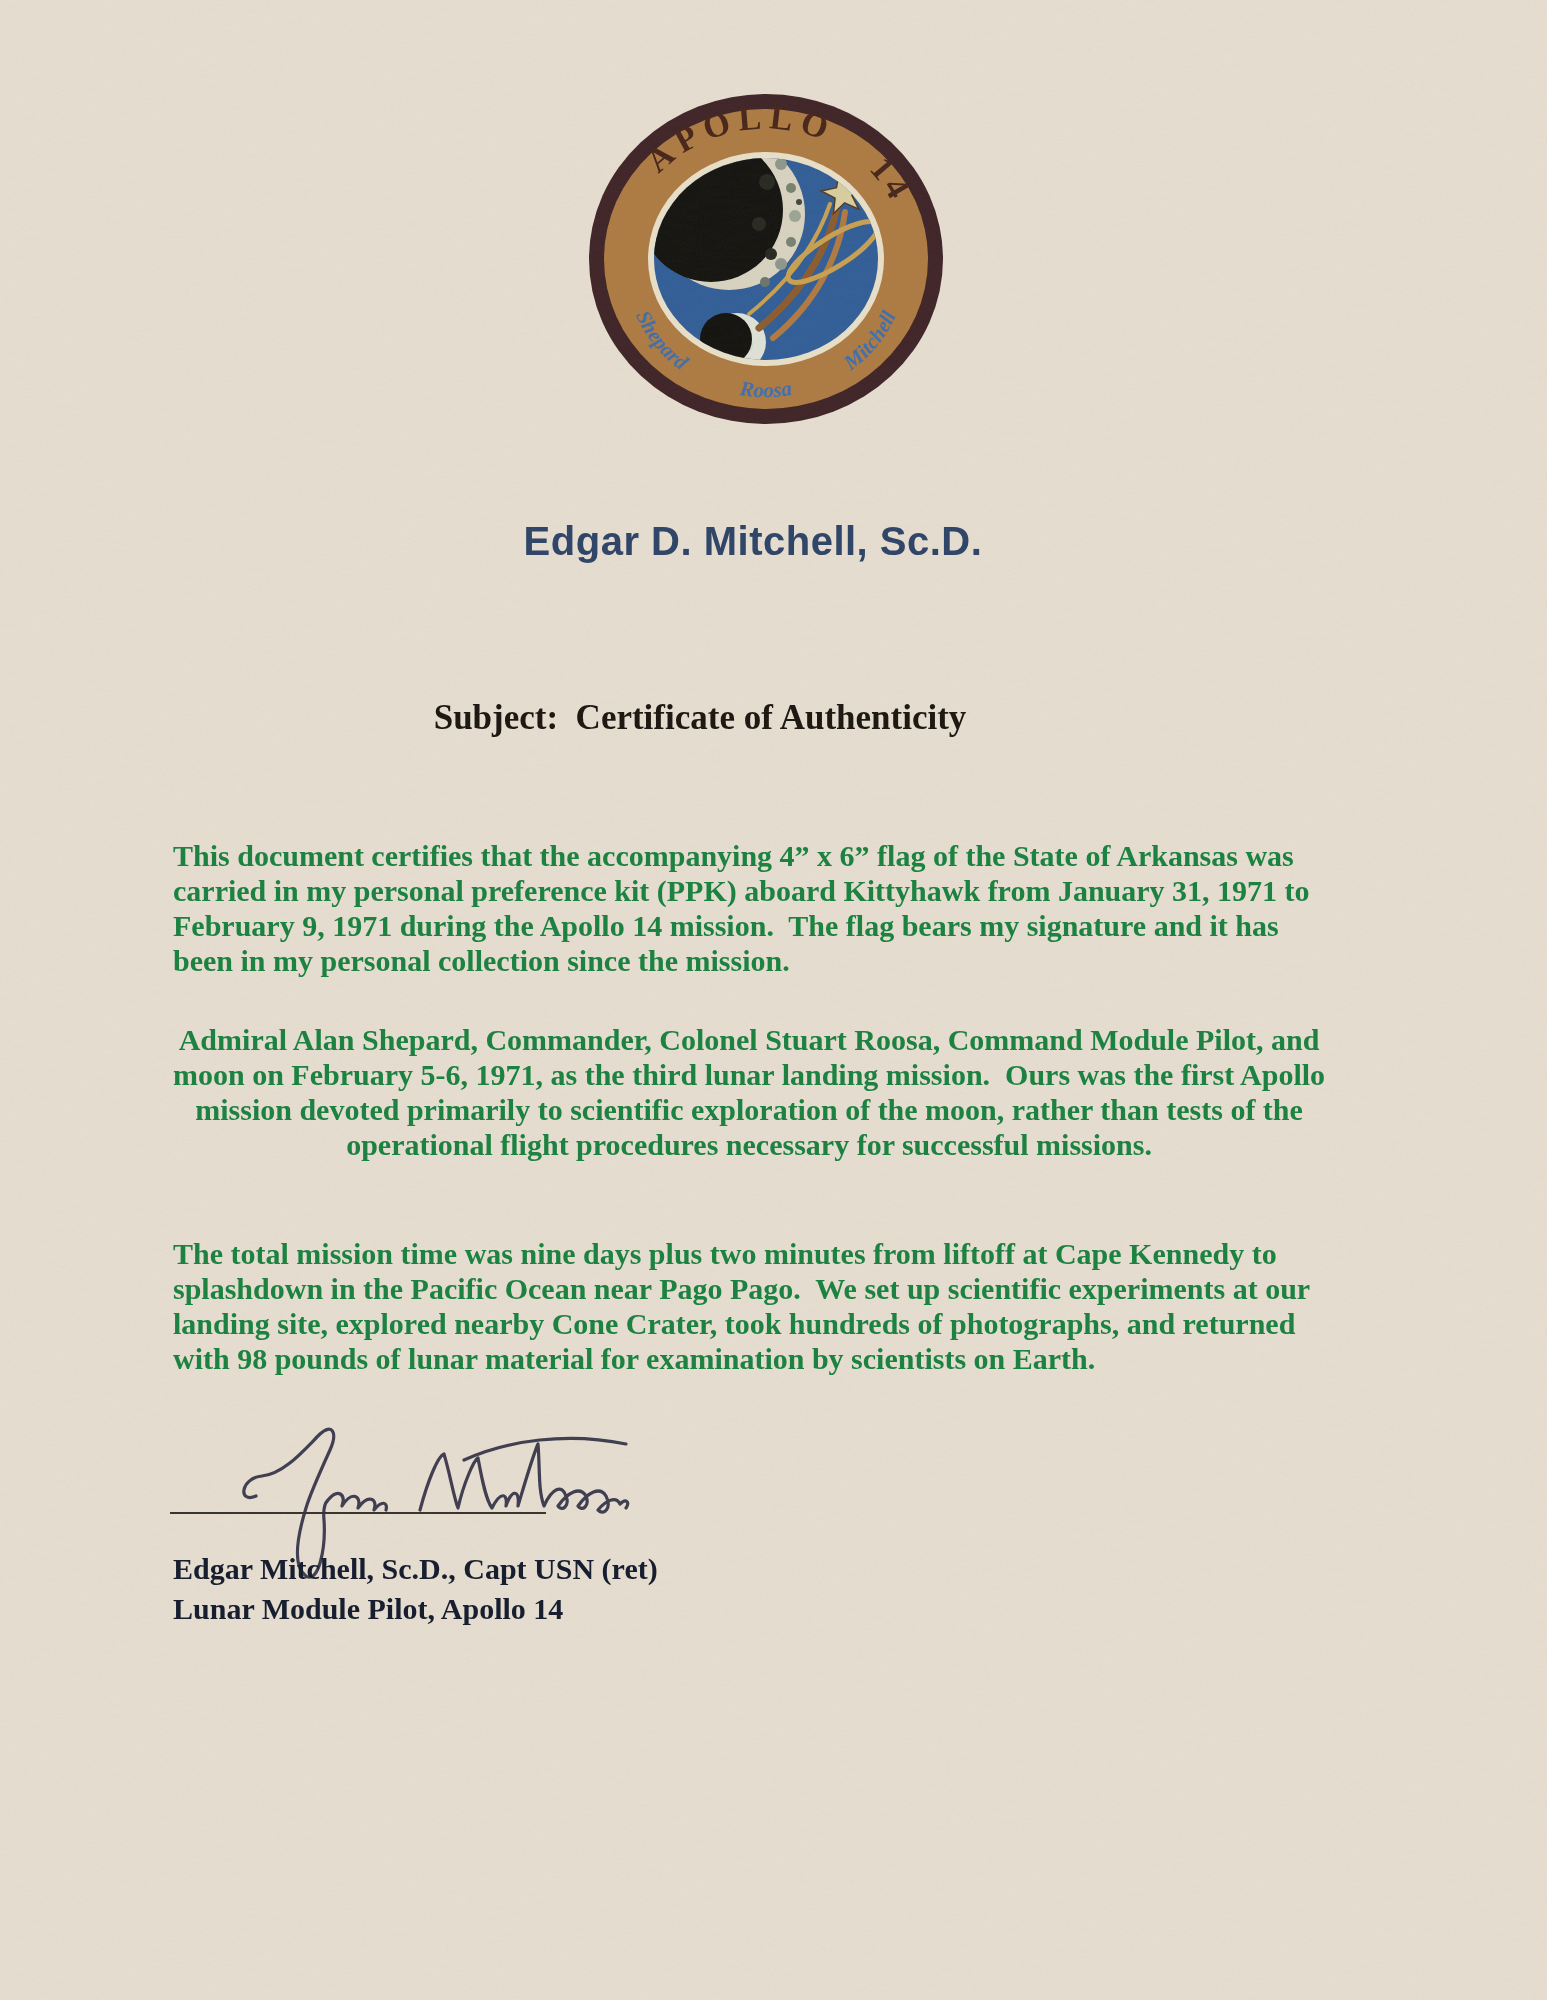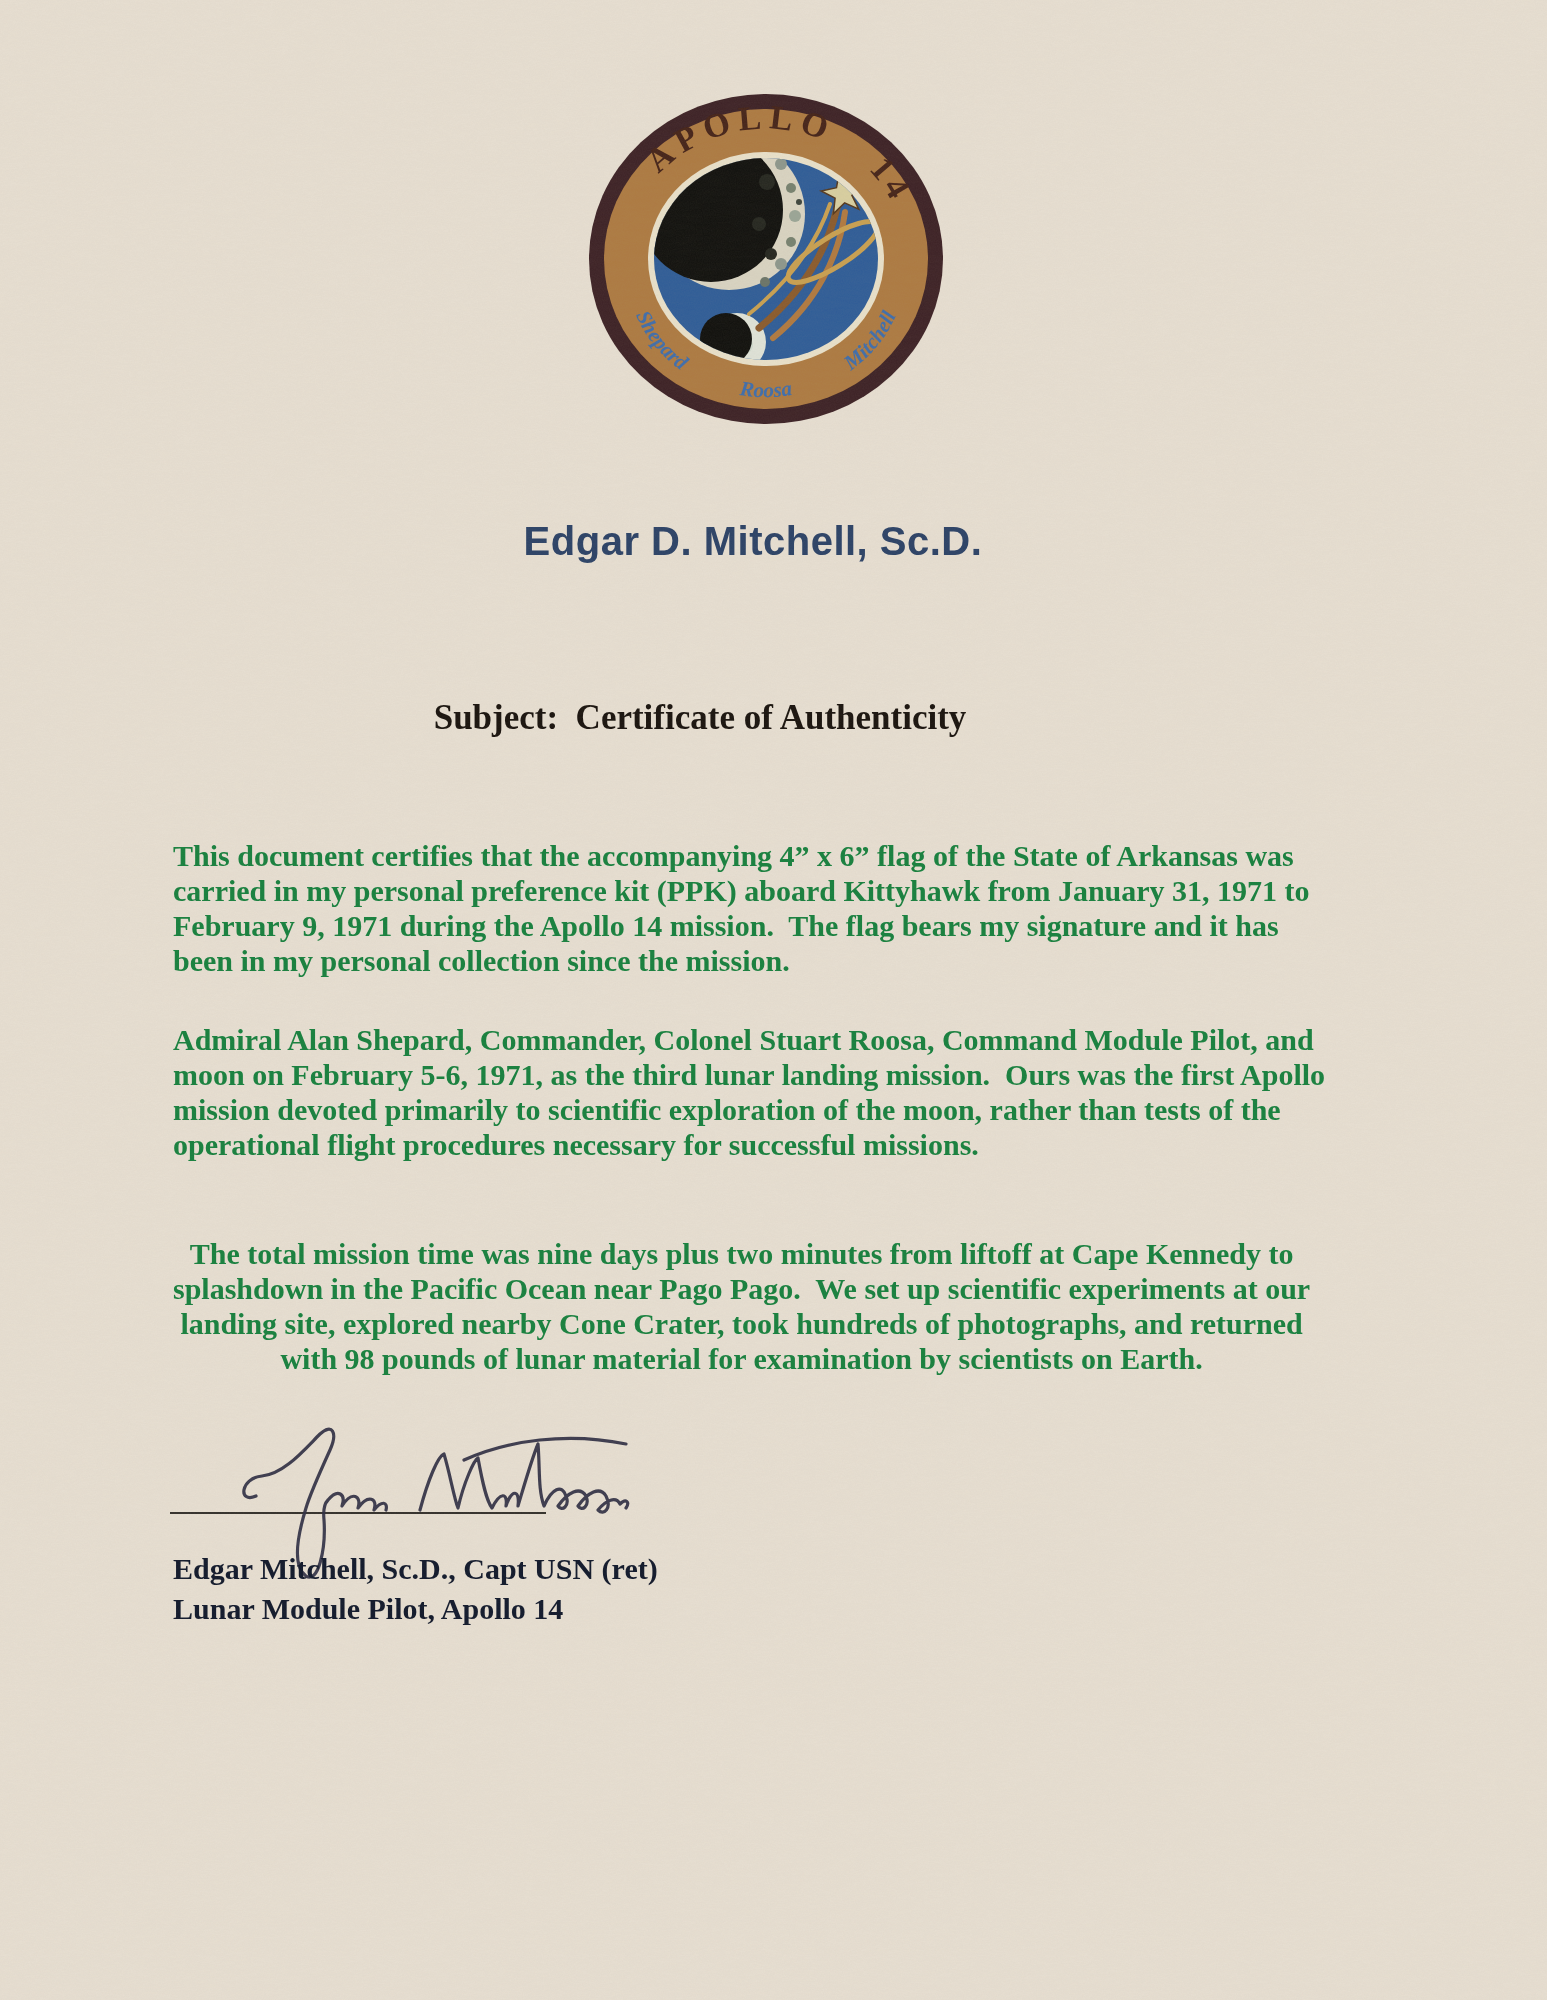--- a/index.html
+++ b/index.html
@@ -23,21 +23,21 @@
     position:absolute;top:699px;left:0;width:1400px;
     text-align:center;
     font-weight:bold;font-size:35px;line-height:1.1;
     color:#17110c;white-space:pre;
   }
   .para{position:absolute;left:173px;color:#15803d;}
   .para .line{
     font-weight:bold;font-size:30px;line-height:35px;height:35px;
     white-space:pre;
   }
-  .p1{top:838px;} .p2{top:1022px;} .p3{top:1236px;text-align:center;}
+  .p1{top:838px;} .p2{top:1022px;text-align:center;} .p3{top:1236px;}
   .sig-ink{position:absolute;left:228px;top:1416px;width:420px;height:190px;pointer-events:none;}
   .sig-rule{position:absolute;left:170px;top:1512px;width:376px;height:2px;background:#33302b;}
   .sig-block{position:absolute;left:173px;top:1549px;color:#0f172a;}
   .sig-block .line{font-weight:bold;font-size:30px;line-height:40px;height:40px;white-space:pre;}
 </style>
 </head>
 <body>
 
 <div class="page">
 

